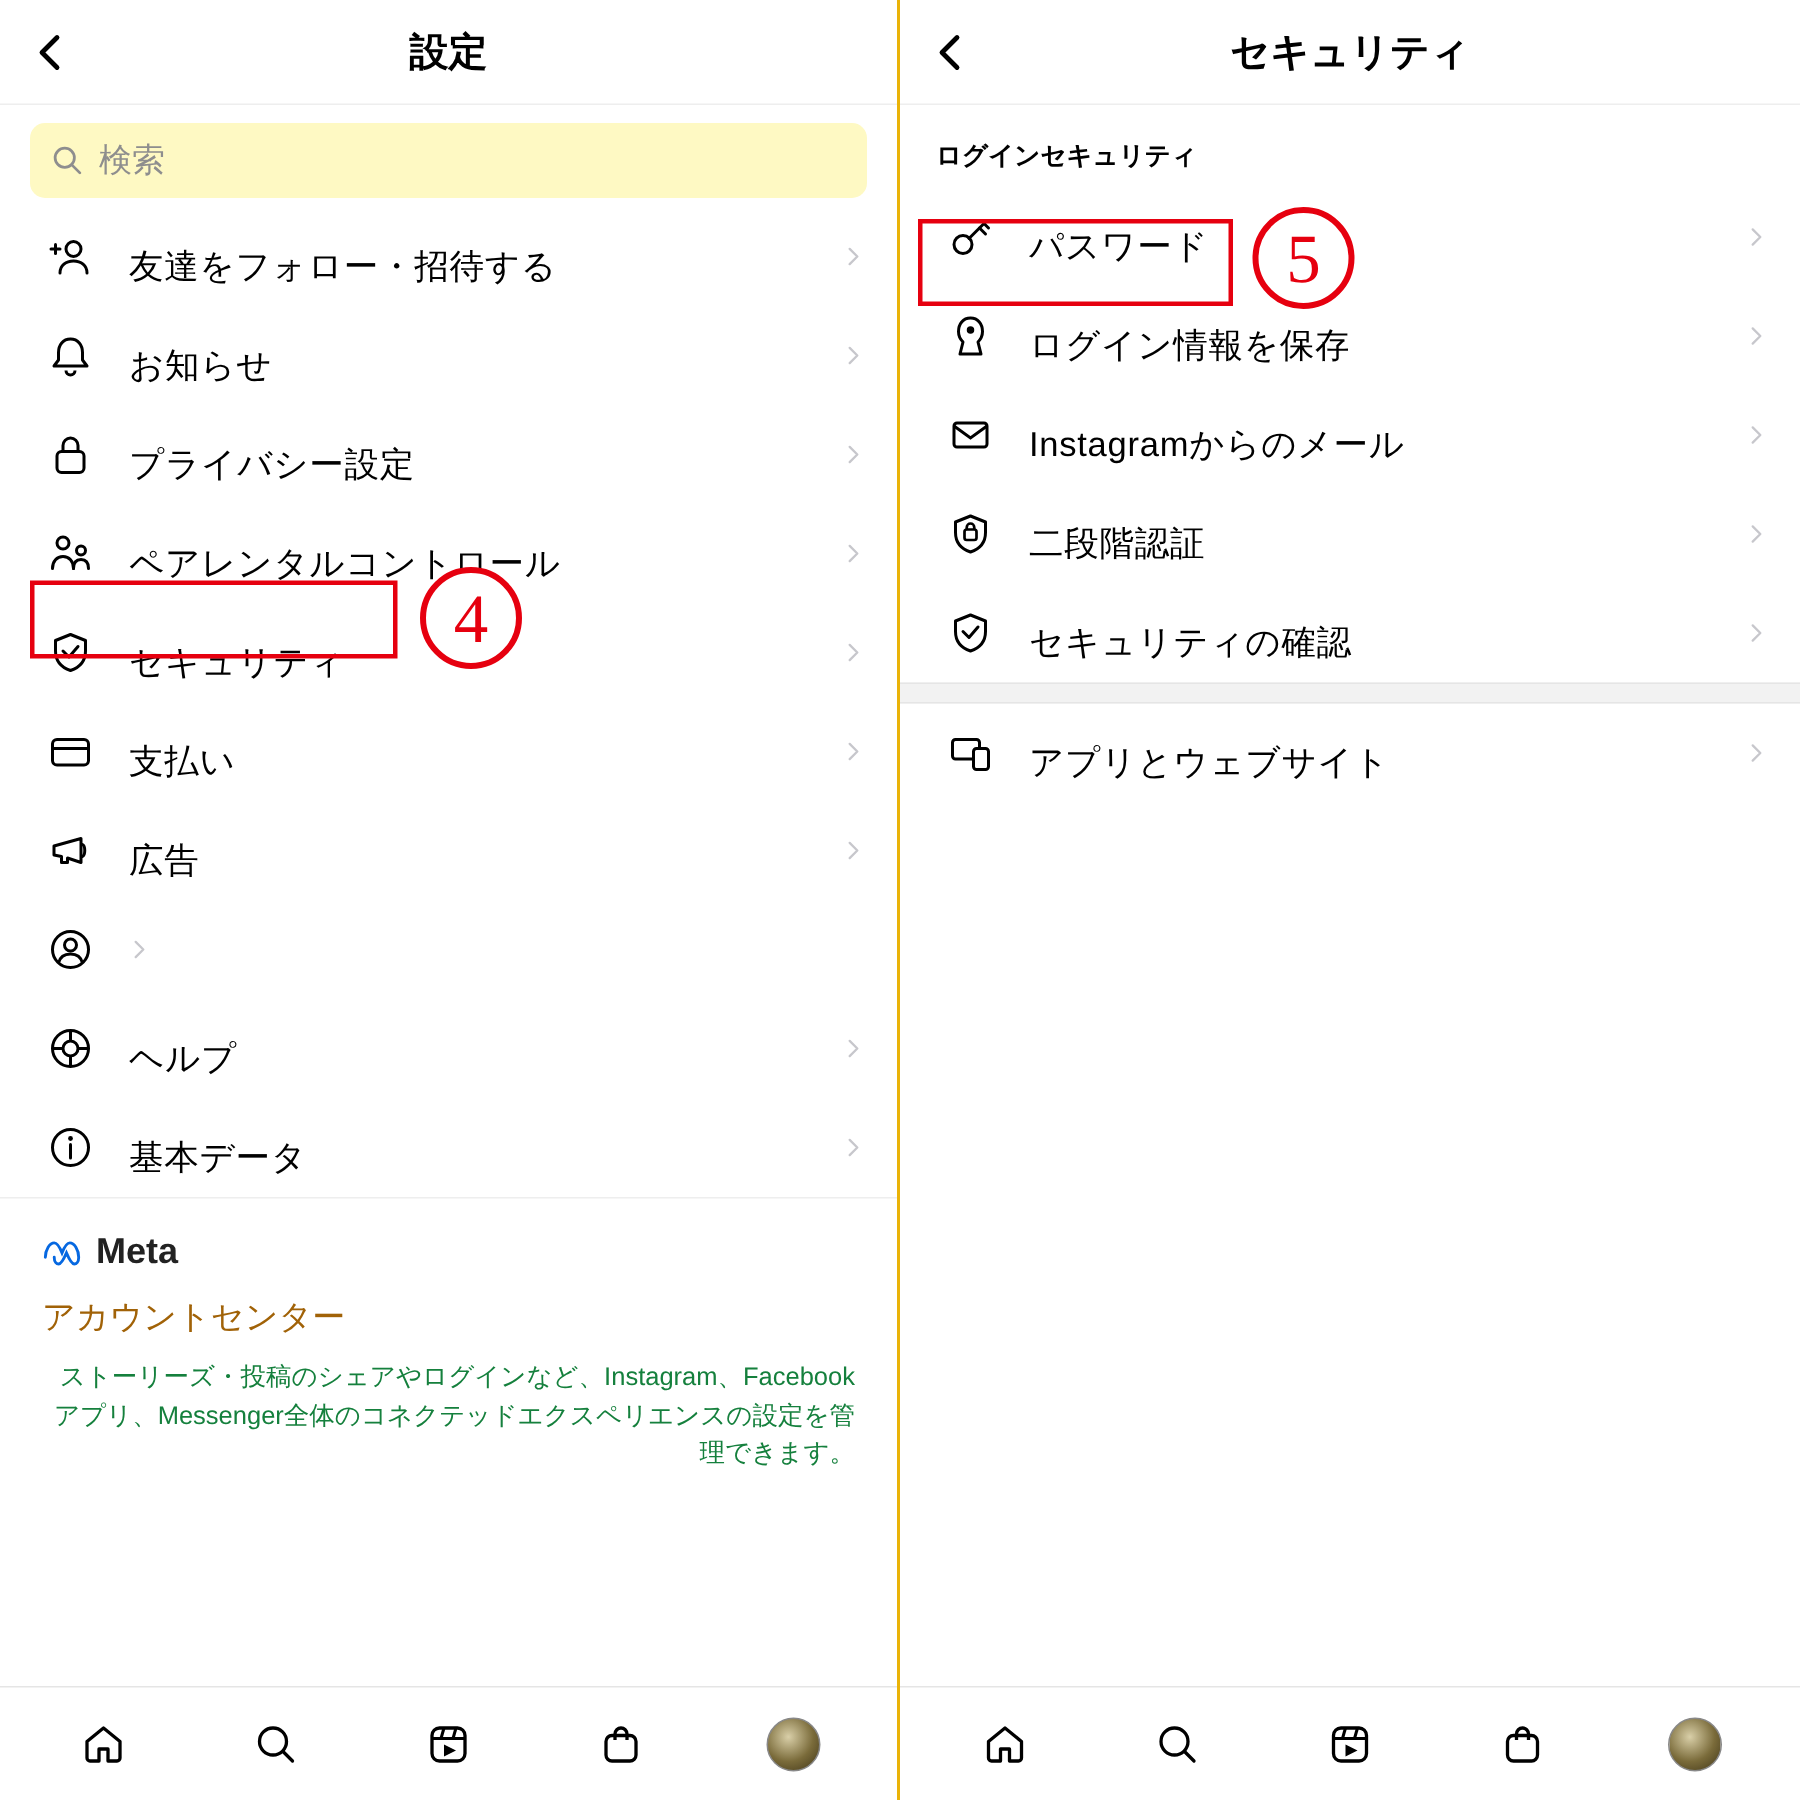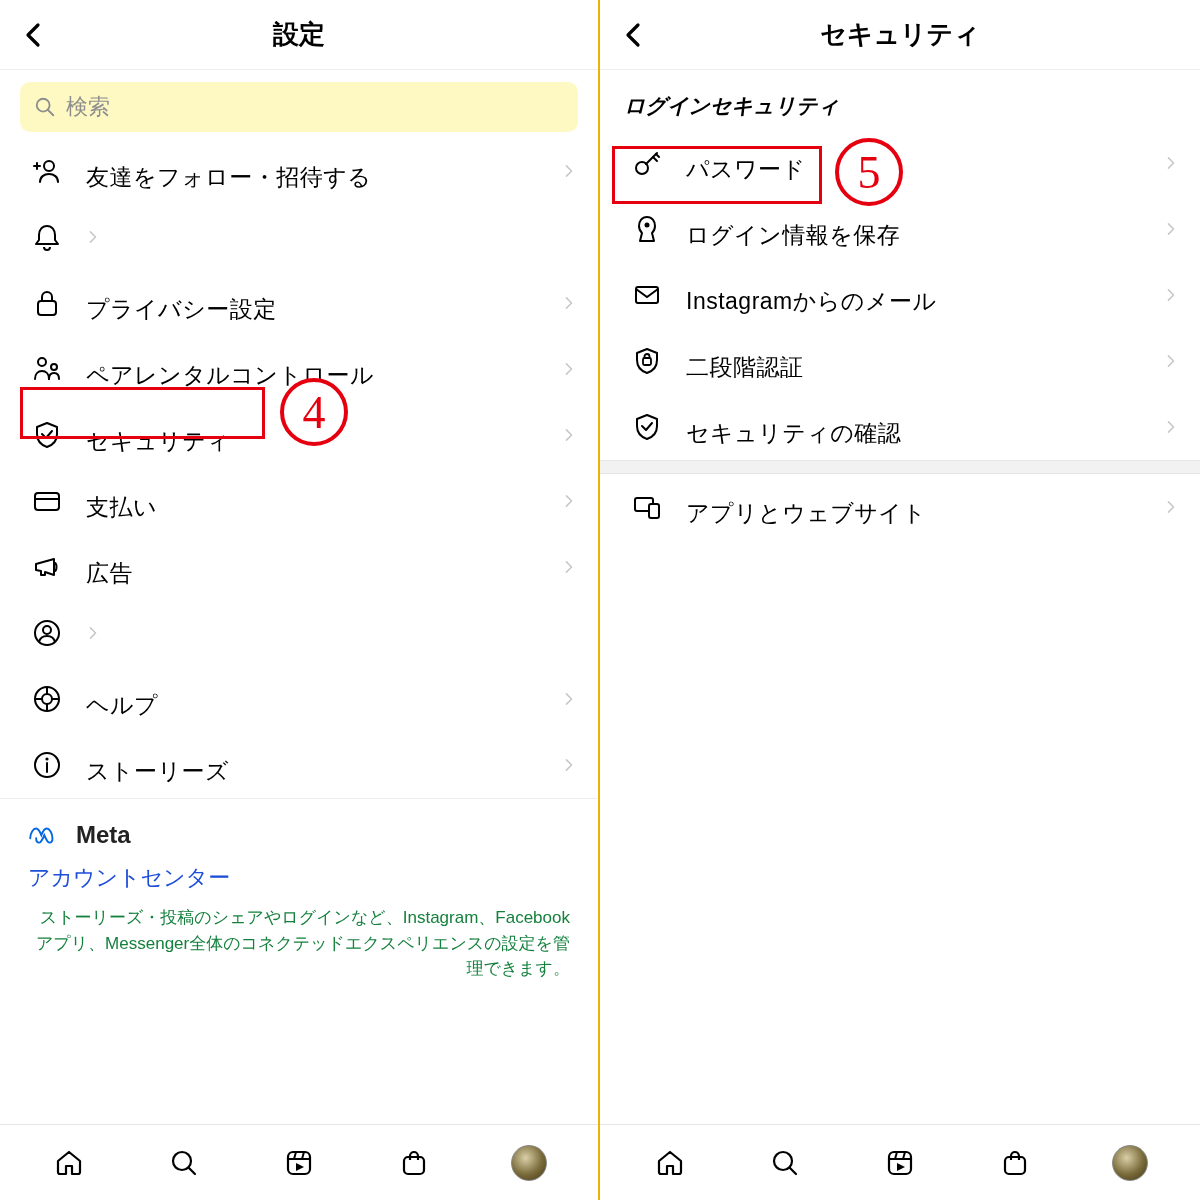--- a/index.html
+++ b/index.html
@@ -82,46 +82,45 @@
     color: #000;
     flex: 1;
     letter-spacing: 0.5px;
     margin-top: 12px;
   }
   .row .chev {
     color: #c7c7cc;
     display:flex;align-items:center;
   }
   .section-title {
-    font-size: 21px;
+    font-size: 17px;
     font-weight: 700;
     padding: 22px 24px 10px 24px;
-    font-style: italic;
   }
   .divider-block {
     height: 14px;
     background: #f2f2f2;
     border-top: 1px solid #e5e5e5;
     border-bottom: 1px solid #e5e5e5;
   }
   .meta-section {
     border-top: 1px solid #eee;
     padding: 22px 28px 10px 28px;
   }
   .meta-logo {
     display: flex;
     align-items: center;
-    gap: 20px;
+    gap: 8px;
     font-weight: 600;
     font-size: 24px;
     color: #222;
   }
   .meta-logo svg { width: 28px; height: 28px; }
   .accounts-center {
-    color: #1d4ed8;
+    color: #a16207;
     font-size: 22px;
     margin-top: 14px;
     cursor: pointer;
   }
   .meta-desc {
     color: #15803d;
     font-size: 17px;
     line-height: 1.5;
     margin-top: 12px;
     text-align: right;
@@ -317,20 +316,21 @@
               <use href="#chevron-right-grey"></use>
             </svg>
           </span>
         </div>
         <div class="row">
           <span class="icon">
             <svg viewBox="0 0 30 30">
               <use href="#bell-icon"></use>
             </svg>
           </span>
+          <span class="label">お知らせ</span>
           <span class="chev">
             <svg width="14" height="24" viewBox="0 0 22 24">
               <use href="#chevron-right-grey"></use>
             </svg>
           </span>
         </div>
         <div class="row">
           <span class="icon">
             <svg viewBox="0 0 30 30">
               <use href="#lock-icon"></use>
@@ -419,21 +419,21 @@
               <use href="#chevron-right-grey"></use>
             </svg>
           </span>
         </div>
         <div class="row">
           <span class="icon">
             <svg viewBox="0 0 30 30">
               <use href="#info-icon"></use>
             </svg>
           </span>
-          <span class="label">ストーリーズ</span>
+          <span class="label">基本データ</span>
           <span class="chev">
             <svg width="14" height="24" viewBox="0 0 22 24">
               <use href="#chevron-right-grey"></use>
             </svg>
           </span>
         </div>
       </div>
 
     <div class="meta-section">
       <div class="meta-logo">

